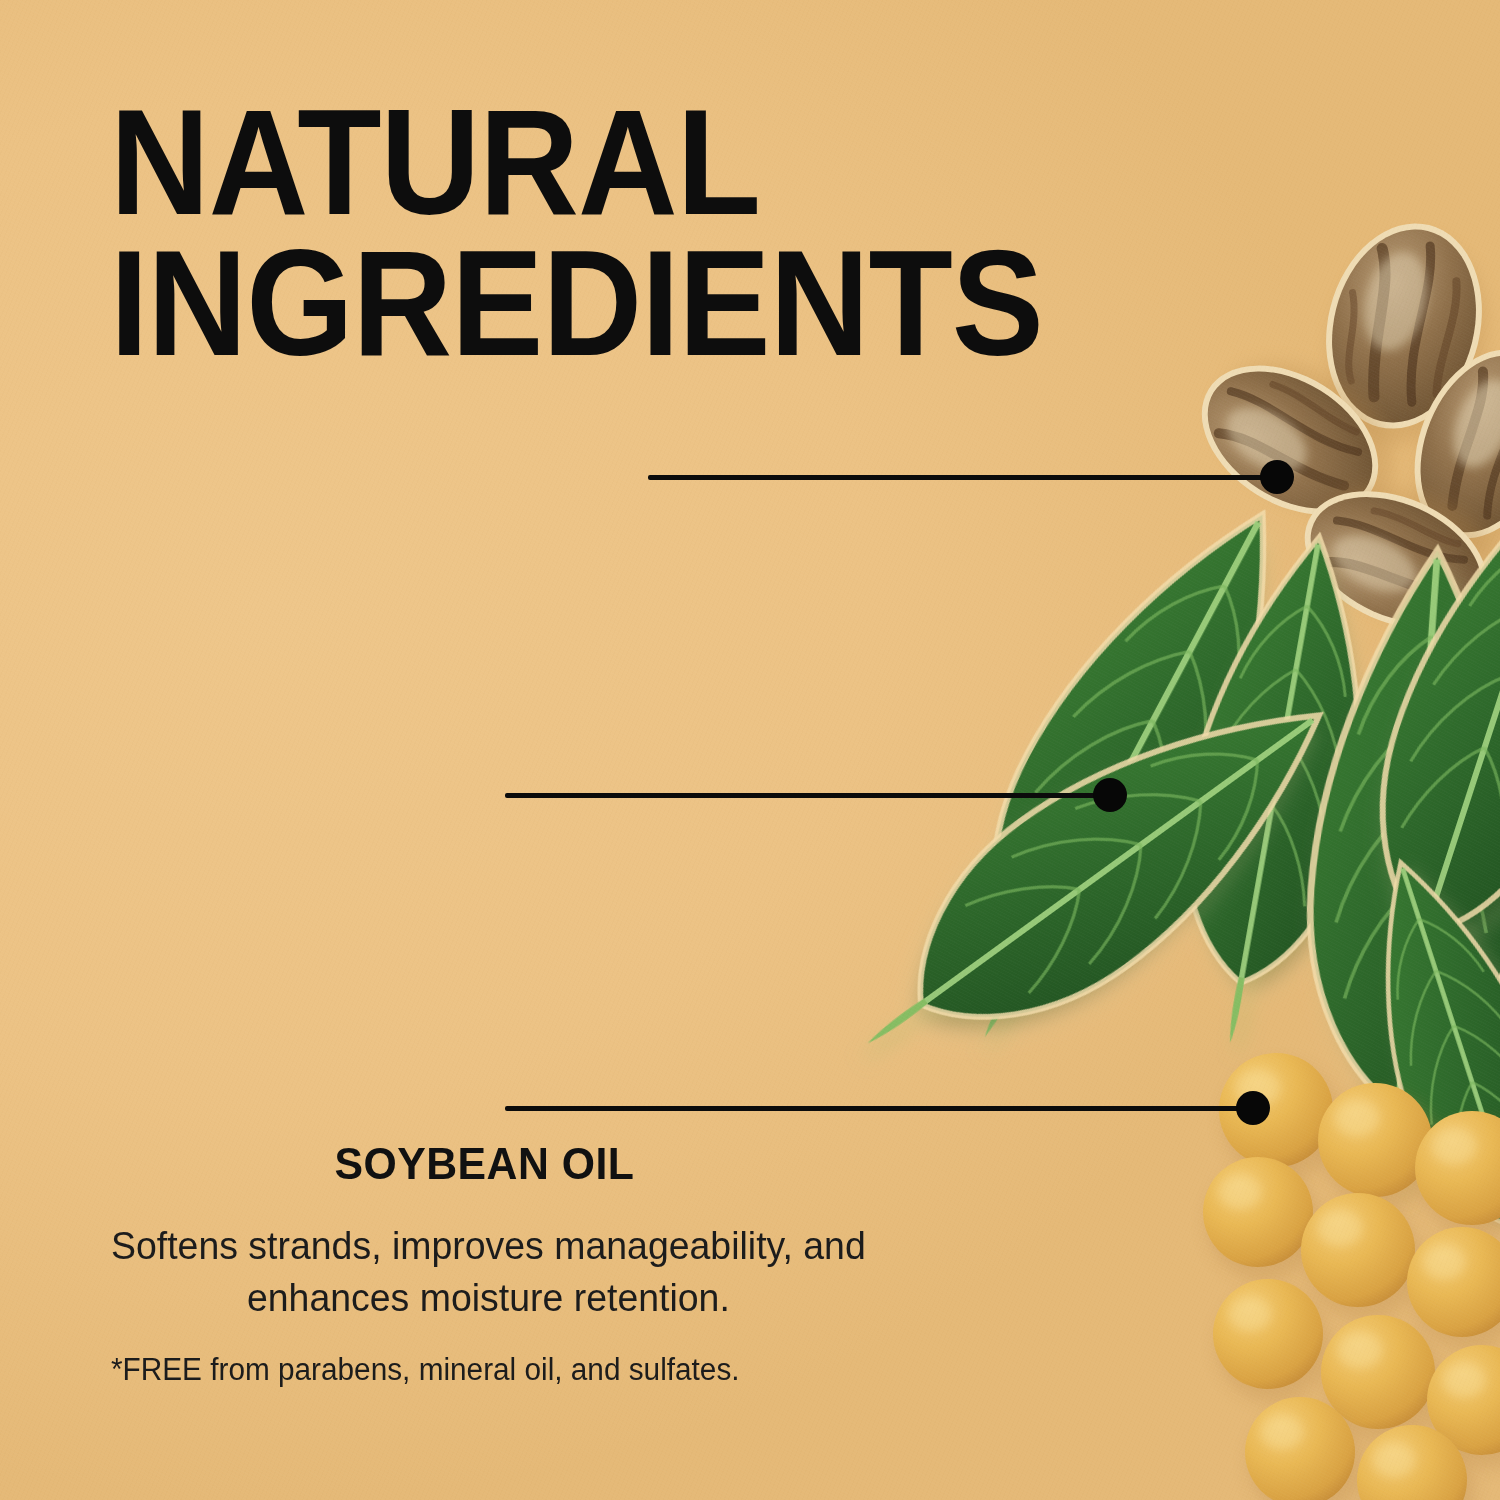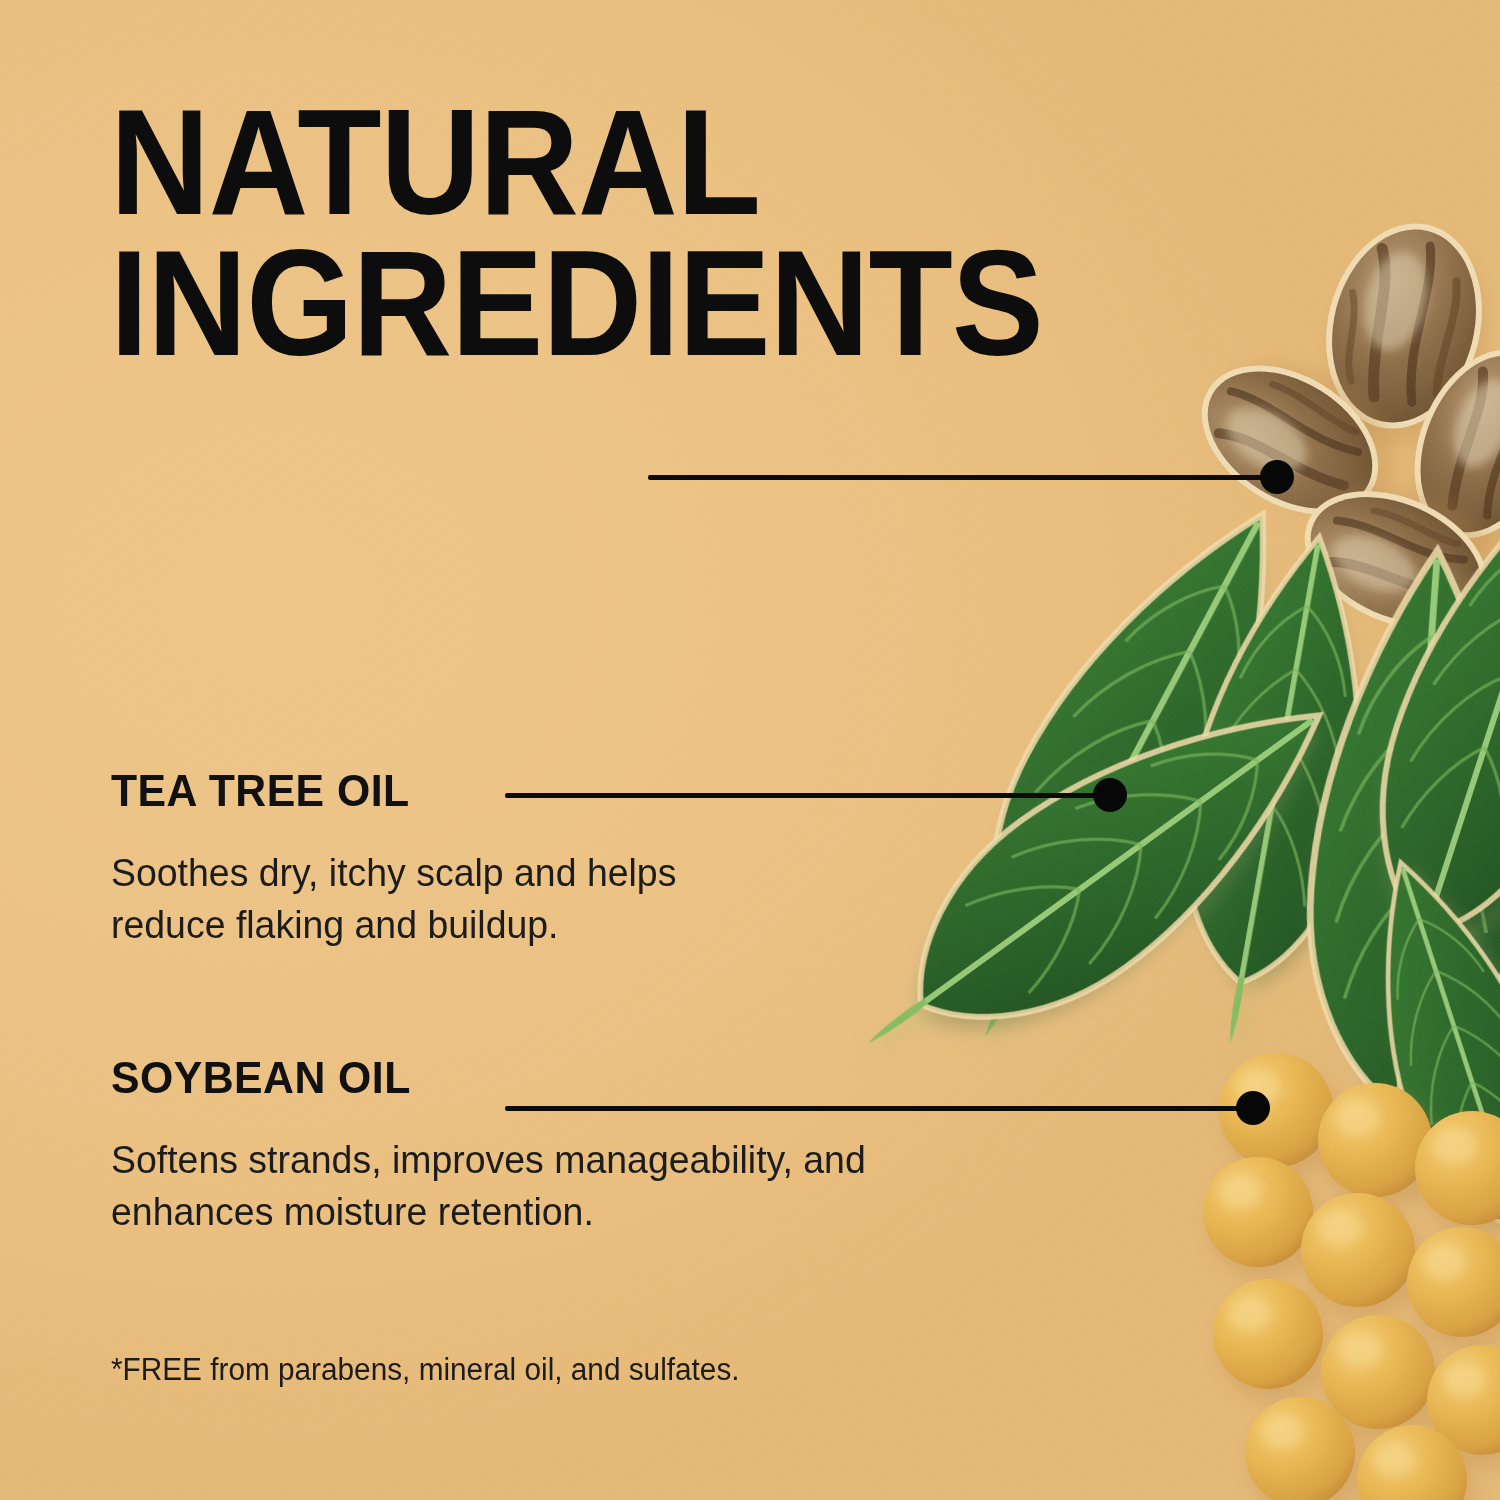--- a/index.html
+++ b/index.html
@@ -65,21 +65,21 @@
     font-size:39px;
     line-height:1.33;
     transform:scaleX(.96);
     transform-origin:left top;
     white-space:pre-line;
   }
   #ing-1{top:452px;}
   #ing-1 .ing-desc{margin-top:30px;}
   #ing-2{top:765px;}
   #ing-2 .ing-desc{margin-top:30px;}
-  #ing-3{top:1052px;}
+  #ing-3{top:1138px;text-align:center;}
   #ing-3 .ing-desc{margin-top:30px;}
 
   .footnote{
     position:absolute;
     left:111px; top:1352px;
     margin:0;
     color:#1c1c1c;
     font-size:31px;
     font-weight:400;
     transform:scaleX(.96);
@@ -314,25 +314,20 @@
 
   <div class="leader" style="left:505px; top:1106px; width:752px;"></div>
   <div class="leader-dot" style="left:1236px; top:1091px;"></div>
 
   <div id="text-layer">
 
     <h1 class="title">NATURAL
 INGREDIENTS</h1>
 
 
-    <div class="ing" id="ing-2">
-      <h2 class="ing-name">TEA TREE OIL</h2>
-      <p class="ing-desc">Soothes dry, itchy scalp and helps
-reduce flaking and buildup.</p>
-    </div>
 
     <div class="ing" id="ing-3">
       <h2 class="ing-name">SOYBEAN OIL</h2>
       <p class="ing-desc">Softens strands, improves manageability, and
 enhances moisture retention.</p>
     </div>
 
     <p class="footnote">*FREE from parabens, mineral oil, and sulfates.</p>
   </div>
 

